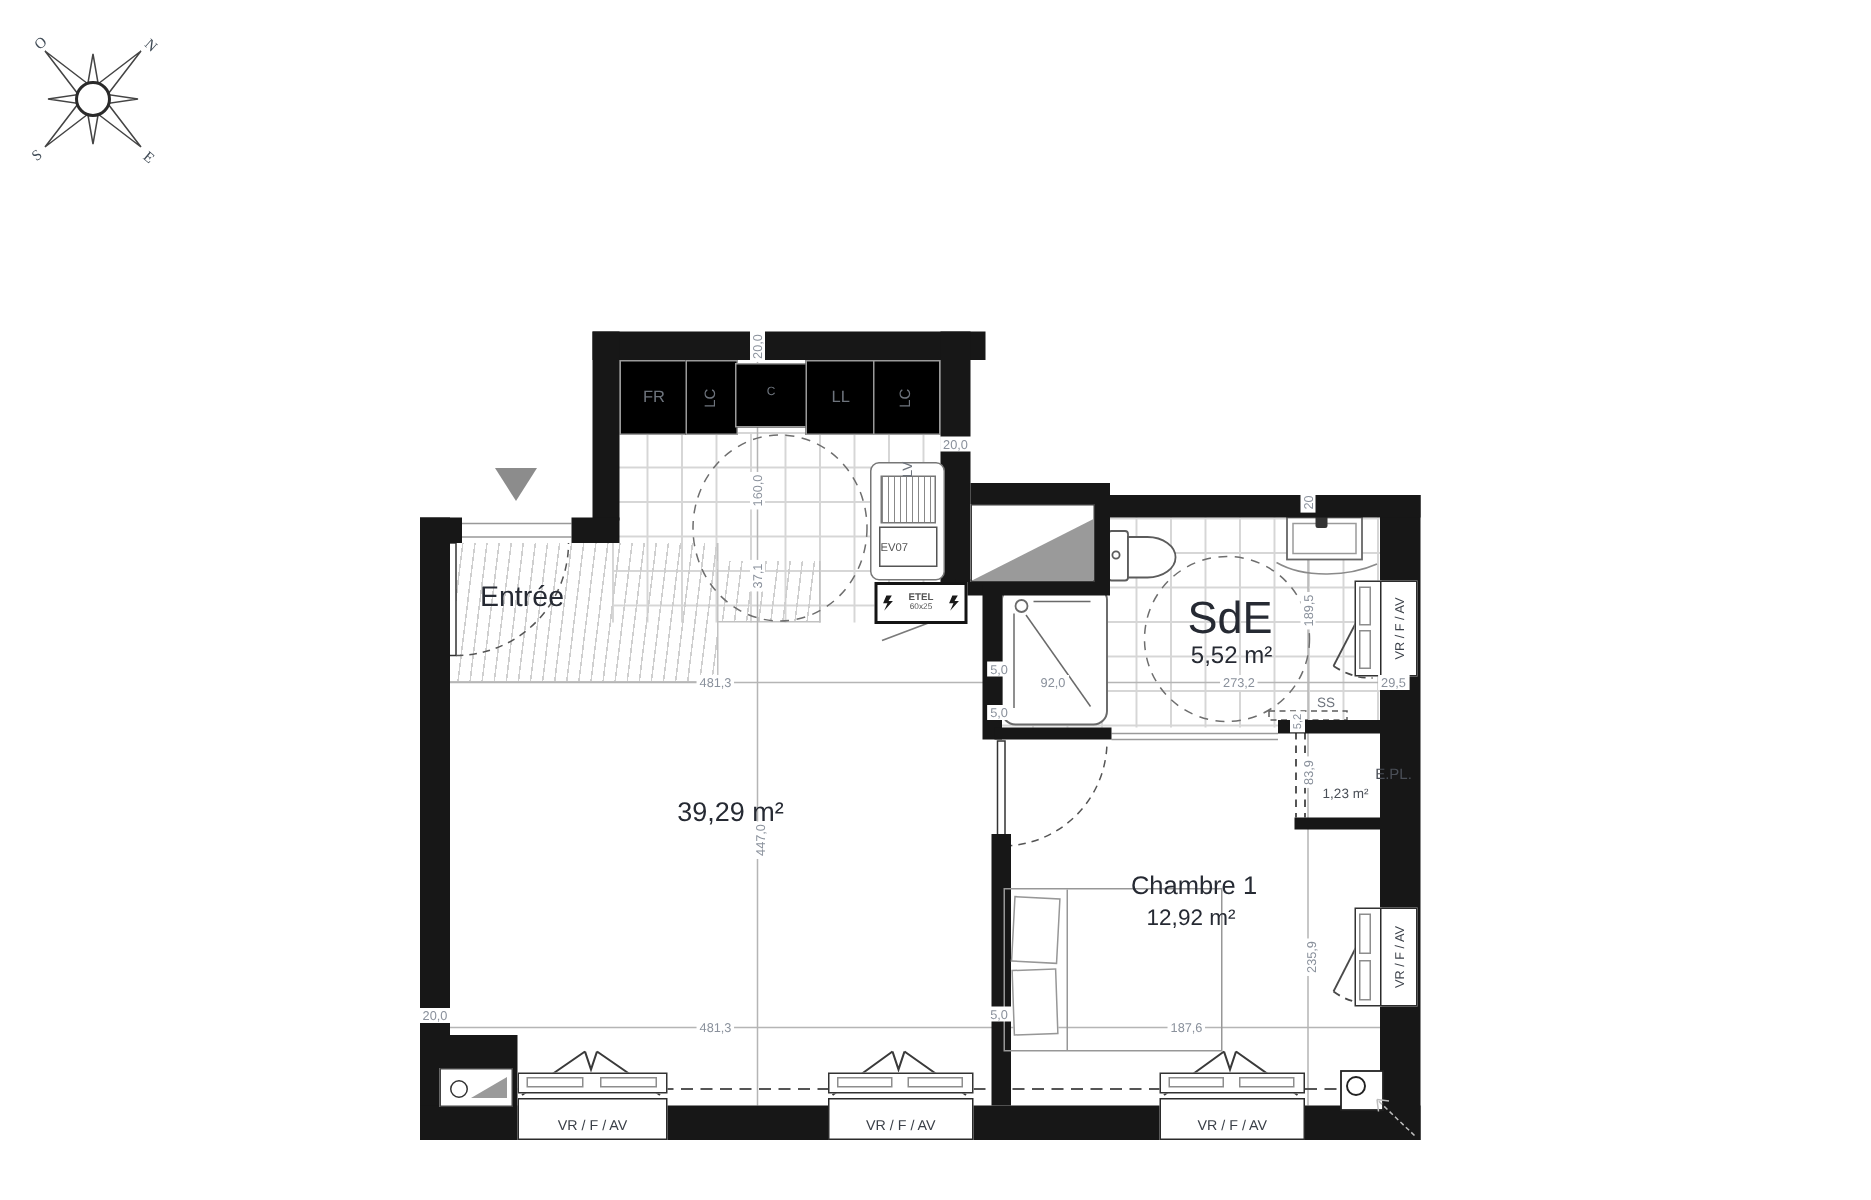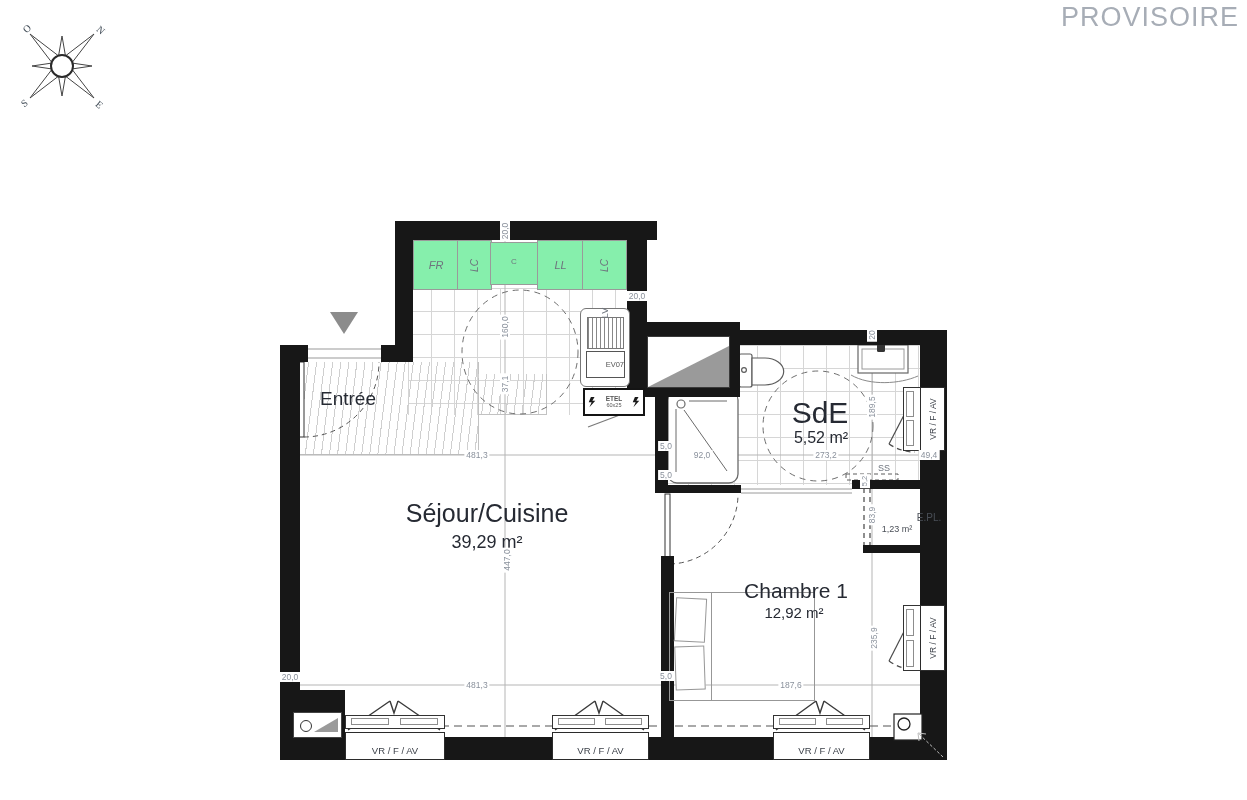--- a/index.html
+++ b/index.html
@@ -18,22 +18,22 @@
       repeating-linear-gradient(97deg,#cfcfcf 0 1px, transparent 1px 8px);
       border-bottom:1px solid #c2c2c2;}
   
   .lbl{position:absolute;color:#262a33;white-space:nowrap;transform:translate(-50%,-50%);}
   .dim{position:absolute;font-size:8.5px;color:#8a919c;white-space:nowrap;line-height:10px;
        transform:translate(-50%,-50%);}
   .dim.rot{transform:translate(-50%,-50%) rotate(-90deg);}
   .badge{background:#fff;padding:0 2px;}
   .gray{color:#6e747d;}
   
-  .cab{position:absolute;background:#86efac;border:1px solid #9a9a9a;display:flex;
-       align-items:center;justify-content:center;color:#6e747d;font-style:italic;}
+  .cab{position:absolute;background:#000000;border:1px solid #9a9a9a;display:flex;
+       align-items:center;justify-content:center;color:#6e747d;}
   .vtext{transform:rotate(-90deg);white-space:nowrap;}
   
   .winbar{position:absolute;background:#fff;border:1px solid #333;}
   .wintick{position:absolute;background:#fff;border:1px solid #8d8d8d;}
   .winbox{position:absolute;background:#fff;border:1.5px solid #2b2b2b;display:flex;
           align-items:flex-end;justify-content:center;color:#3a3f47;font-size:9.5px;}
   .winboxv{position:absolute;background:#fff;border:1.5px solid #2b2b2b;display:flex;
           align-items:center;justify-content:center;color:#3a3f47;font-size:8.5px;}
   .tri-down{position:absolute;width:28px;height:22px;background:#8c8c8c;
             clip-path:polygon(0 0,100% 0,50% 100%);}
@@ -41,21 +41,20 @@
         align-items:center;justify-content:space-between;padding:0 3px;}
   .etel .tt{text-align:center;color:#555;line-height:7px;}
   .bed{position:absolute;border:1px solid #979797;background:transparent;}
   .pillow{position:absolute;border:1px solid #979797;background:#fff;}
 </style>
 </head>
 <body>
 
 <div class="page">
 
-  <div class="watermark">PROVISOIRE</div>
 
   <svg class="abs" style="left:12px;top:12px;" width="104" height="104" viewBox="0 0 104 104">
     <g stroke="#444" stroke-width="1" fill="#fff">
       <polygon points="82,22 59,52 52,45"></polygon>
       <polygon points="18,22 48,45 41,52"></polygon>
       <polygon points="18,86 41,56 48,63"></polygon>
       <polygon points="82,86 52,63 59,56"></polygon>
       <polygon points="50,24 46,47 54,47"></polygon>
       <polygon points="50,84 46,61 54,61"></polygon>
       <polygon points="20,54 47,50 47,58"></polygon>
@@ -190,21 +189,21 @@
   <div class="cab" style="left:537px;top:240px;width:45px;height:48px;font-size:11px;">
       <span>LL</span>
     </div>
   <div class="cab" style="left:582px;top:240px;width:43px;height:48px;font-size:10px;">
       <span class="vtext">LC</span>
     </div>
   <div class="lbl gray" style="left:514px;top:261px;font-size:8px;">C</div>
 
   <div class="abs" style="left:580px;top:308px;width:48px;height:77px;border:1px solid #777;border-radius:6px;background:#fff;">
     <div class="abs" style="left:6px;top:8px;width:35px;height:30px;border:1px solid #777;background-image:repeating-linear-gradient(90deg,#888 0 1px,transparent 1px 4px);"></div>
-    <div class="abs" style="left:5px;top:42px;width:37px;height:25px;border:1px solid #555;display:flex;align-items:center;justify-content:flex-end;font-size:7.5px;color:#555;background:#fff;">
+    <div class="abs" style="left:5px;top:42px;width:37px;height:25px;border:1px solid #555;display:flex;align-items:center;justify-content:flex-start;font-size:7.5px;color:#555;background:#fff;">
       <span>EV07</span>
     </div>
   </div>
   <div class="dim rot gray" style="left:605px;top:313px;font-size:9px;">LV</div>
 
   <div class="etel" style="left:583px;top:388px;width:52px;height:24px;">
     <svg width="8" height="15" viewBox="0 0 11 15">
         <polygon points="4,0 9,0 6,5 10,5 2,14 5,7 1,7" fill="#1a1a1a"></polygon>
       </svg>
     <div class="tt">
@@ -259,41 +258,40 @@
 
   <svg class="abs" style="left:0;top:0;" width="1247" height="800" viewBox="0 0 1247 800">
     <rect x="894" y="714" width="28" height="26" fill="#fff" stroke="#222" stroke-width="1.2"></rect>
     <circle cx="904" cy="724" r="6" fill="#fff" stroke="#222" stroke-width="1.3"></circle>
     <g stroke="#bdbdbd" stroke-width="1" fill="none">
       <line x1="943" y1="757" x2="918" y2="733" stroke-dasharray="3,2"></line>
       <path d="M918,733 l8,1 M918,733 l1,8"></path>
     </g>
   </svg>
 
-  <div class="lbl" style="left:487px;top:513px;font-size:25px;">Séjour/Cuisine</div>
   <div class="lbl" style="left:487px;top:542px;font-size:18px;">39,29 m²</div>
   <div class="lbl" style="left:348px;top:399px;font-size:19px;">Entrée</div>
   <div class="lbl" style="left:820px;top:413px;font-size:30px;">SdE</div>
   <div class="lbl" style="left:821px;top:438px;font-size:16px;">5,52 m²</div>
-  <div class="lbl" style="left:796px;top:591px;font-size:21px;">Chambre 1</div>
+  <div class="lbl" style="left:796px;top:591px;font-size:17px;">Chambre 1</div>
   <div class="lbl" style="left:794px;top:612px;font-size:15px;">12,92 m²</div>
   <div class="lbl" style="left:896px;top:517px;font-size:10px;color:#4a4f57;margin-left:33px;">E.PL.</div>
   <div class="lbl" style="left:897px;top:529px;font-size:9px;color:#4a4f57;">1,23 m²</div>
 
   <div class="dim rot badge" style="left:505px;top:231px;">20,0</div>
   <div class="dim rot badge" style="left:505px;top:327px;">160,0</div>
   <div class="dim rot badge" style="left:505px;top:384px;">37,1</div>
   <div class="dim badge" style="left:637px;top:296px;">20,0</div>
   <div class="dim rot badge" style="left:507px;top:560px;">447,0</div>
   <div class="dim badge" style="left:477px;top:455px;">481,3</div>
   <div class="dim badge" style="left:666px;top:446px;">5,0</div>
   <div class="dim badge" style="left:666px;top:475px;">5,0</div>
   <div class="dim badge" style="left:702px;top:455px;">92,0</div>
   <div class="dim badge" style="left:826px;top:455px;">273,2</div>
-  <div class="dim badge" style="left:929px;top:455px;">49,4</div>
+  <div class="dim badge" style="left:929px;top:455px;">29,5</div>
   <div class="dim rot badge" style="left:872px;top:335px;">20</div>
   <div class="dim rot badge" style="left:872px;top:407px;">189,5</div>
   <div class="dim" style="left:884px;top:468px;font-size:9px;color:#6e747d;">SS</div>
   <div class="dim rot badge" style="left:865px;top:481px;font-size:7.5px;">5,2</div>
   <div class="dim rot badge" style="left:872px;top:515px;">83,9</div>
   <div class="dim rot badge" style="left:874px;top:638px;">235,9</div>
   <div class="dim badge" style="left:791px;top:685px;">187,6</div>
   <div class="dim badge" style="left:666px;top:676px;">5,0</div>
   <div class="dim badge" style="left:477px;top:685px;">481,3</div>
   <div class="dim badge" style="left:290px;top:677px;">20,0</div>

